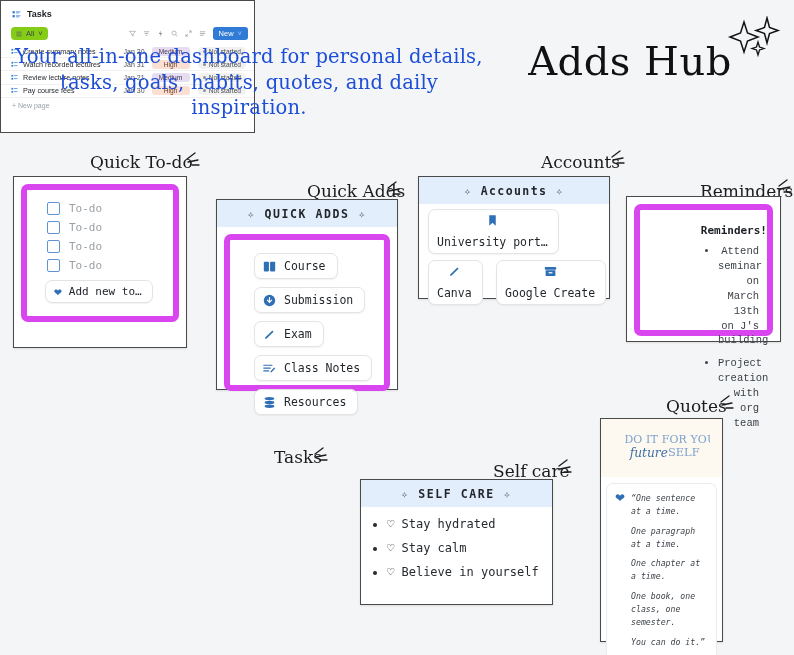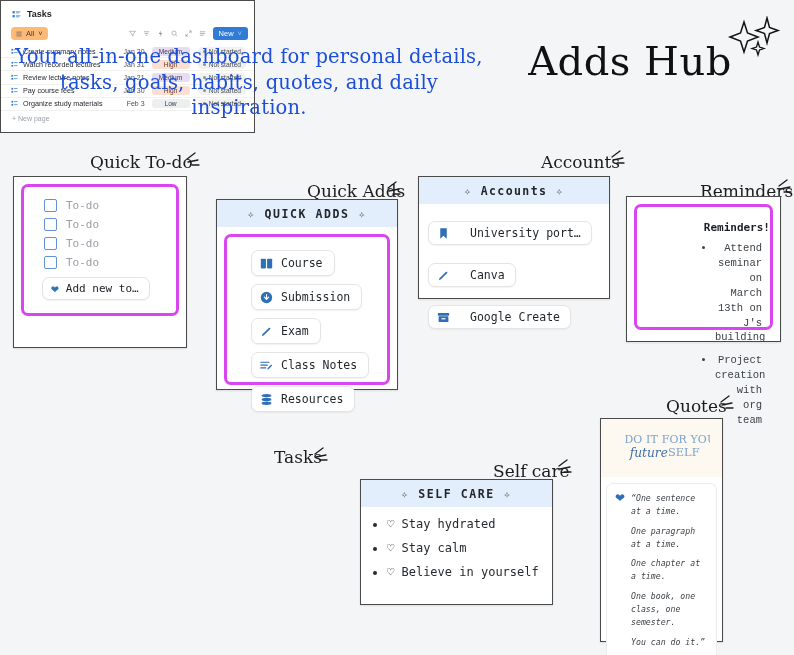--- a/index.html
+++ b/index.html
@@ -35,21 +35,21 @@
   }
   .tick{position:absolute;width:20px;height:18px;}
 
   
   .card{
     position:absolute;background:#fff;
     border:1.5px solid #4a4a4a;
     box-shadow:0 1px 2px rgba(0,0,0,.10);
   }
   .inner{
-    border:3px solid #d946ef;border-radius:7px;
+    border:6px solid #d946ef;border-radius:7px;
     margin:7px;background:#fff;
   }
   .bar{
     background:#e2eefb;color:#22262b;
     font-family:"DejaVu Sans Mono",monospace;
     font-size:11.5px;font-weight:bold;letter-spacing:1.6px;
     text-align:center;padding:7px 0 6px;
   }
   .bar .dia{color:#4a5560;font-weight:normal;}
 
@@ -88,25 +88,26 @@
     box-shadow:0 1px 1.5px rgba(0,0,0,.06);
   }
   .chip:first-child{margin-top:13px;}
   .ico{width:13px;height:13px;flex:none;display:block;}
 
   
   #accounts{left:418px;top:176px;width:190px;height:121px;}
   #accounts .bar{letter-spacing:1.4px;}
   .acct-list{padding:5px 0 2px 0;}
   .acct{
-    display:inline-flex;align-items:center;gap:20px;
-    margin:12px 0 6px 9px;padding:4px 10px 4px 8px;
+    display:inline-flex;align-items:center;gap:8px;
+    margin:0 0 6px 9px;padding:4px 10px 4px 8px;
     border:1px solid #e4e4e4;border-radius:7px;background:#fff;
     font-family:"DejaVu Sans Mono",monospace;font-size:11.5px;color:#1f2429;
     box-shadow:0 1px 1.5px rgba(0,0,0,.05);
+    flex-direction:column;
   }
 
   
   #reminders{left:626px;top:196px;width:153px;height:144px;}
   #reminders .inner{height:118px;padding:2px 0 0 0;text-align:right;}
   .rem-title{
     font-family:"DejaVu Sans Mono",monospace;font-size:11px;font-weight:bold;
     color:#1b1f24;margin:12px 0 7px 13px;
   }
   .rem-ul{margin:0;padding:0 8px 0 30px;list-style:disc;}
@@ -119,21 +120,21 @@
   #tasks{left:58px;top:473px;width:253px;height:131px;
          border:1.5px solid #4a4a4a;background:#fff;}
   .tk-head{
     display:flex;align-items:center;gap:6px;
     padding:8px 0 6px 11px;
   }
   .tk-title{font-size:9px;font-weight:bold;color:#1c1f23;}
   .tk-bar{display:flex;align-items:center;padding:0 6px 0 10px;height:17px;}
   .tk-tab{
     display:inline-flex;align-items:center;gap:4px;
-    background:#fdba74;border-radius:4px;padding:2px 5px;
+    background:#84cc16;border-radius:4px;padding:2px 5px;
     font-size:7.5px;color:#3d4248;
   }
   .tk-tools{margin-left:auto;display:flex;align-items:center;gap:7px;}
   .tk-new{
     background:#2f7bd6;color:#fff;border-radius:3px;
     font-size:7.5px;padding:2px 6px;display:inline-flex;align-items:center;gap:4px;
   }
   .tk-new .sep{opacity:.55;}
   .tk-rows{padding:3px 0 0 0;}
   .tk-row{
@@ -438,34 +439,20 @@
             <path d="M7 3.5 H15 M7 10.5 H15" stroke="#2f7bd6" stroke-width="1.6"></path>
           </svg>
         <span class="tk-name">Pay course fees</span>
         <span class="tk-date">Jan 30</span>
         <span class="tk-pri pri-High">High</span>
         <span class="tk-st">
             <i class="stdot"></i>
             <span>Not started</span>
           </span>
       </div>
-      <div class="tk-row">
-        <svg class="tk-ic" viewBox="0 0 16 16">
-            <rect x="1" y="2" width="4" height="4" fill="#2f7bd6"></rect>
-            <rect x="1" y="9" width="4" height="4" fill="#2f7bd6"></rect>
-            <path d="M7 3.5 H15 M7 10.5 H15" stroke="#2f7bd6" stroke-width="1.6"></path>
-          </svg>
-        <span class="tk-name">Organize study materials</span>
-        <span class="tk-date">Feb 3</span>
-        <span class="tk-pri pri-Low">Low</span>
-        <span class="tk-st">
-            <i class="stdot"></i>
-            <span>Not started</span>
-          </span>
-      </div>
       <div class="tk-newpage">+ New page</div>
     </div>
   </div>
 
   <div class="card" id="selfcare">
     <div class="bar">
       <span class="dia">✧</span>
       <span>SELF CARE</span>
       <span class="dia">✧</span>
     </div>

